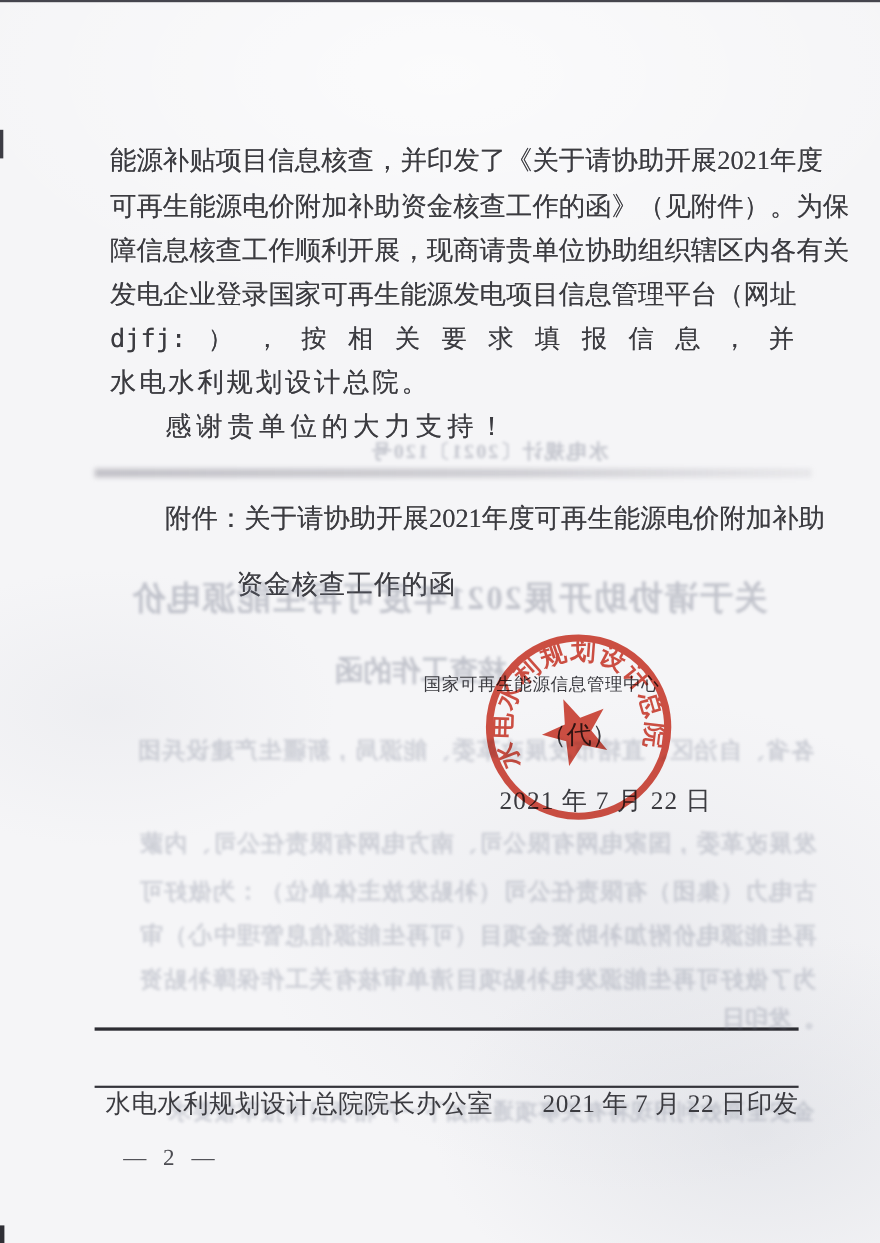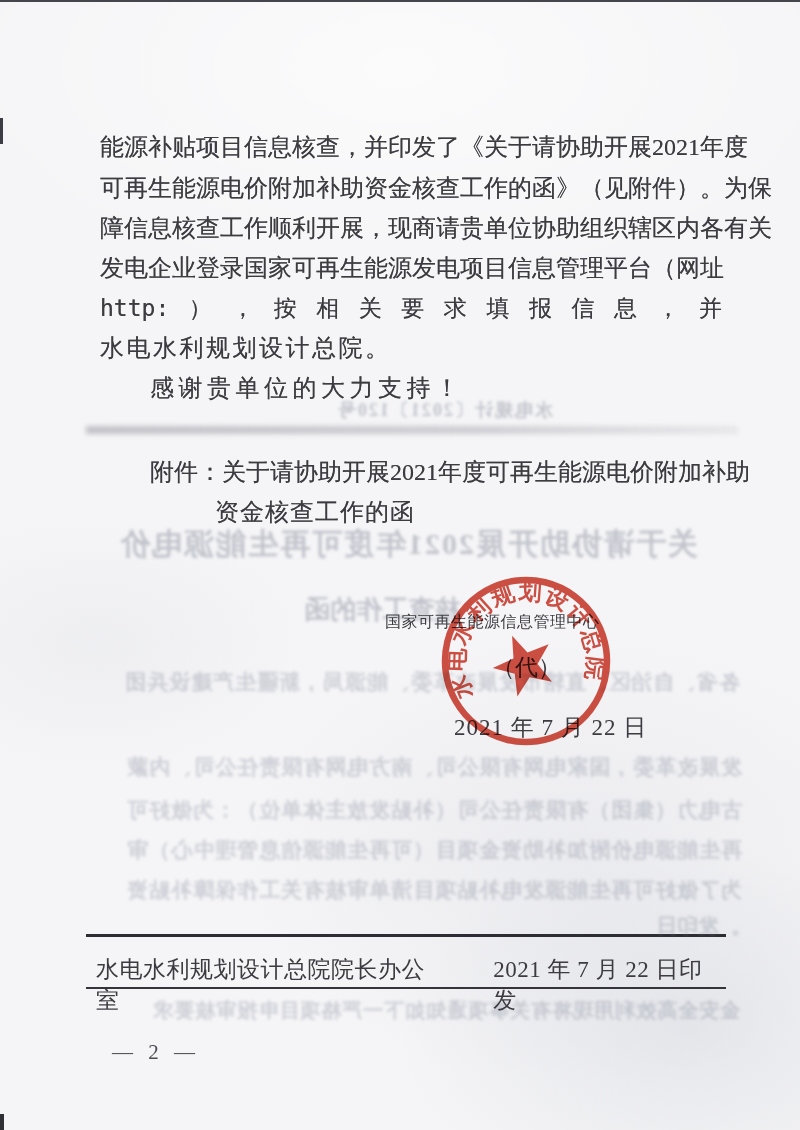--- a/index.html
+++ b/index.html
@@ -30,22 +30,22 @@
   
   .sig-org{position:absolute;left:385px;top:612px;font-size:16px;letter-spacing:.5px;white-space:nowrap;z-index:2;}
   .sig-proxy{position:absolute;left:492px;top:652px;font-size:23px;z-index:2;}
   .sig-date{position:absolute;left:454px;top:712px;font-size:23px;letter-spacing:1px;white-space:nowrap;z-index:2;}
   
   .seal{position:absolute;left:438px;top:573px;width:176px;height:176px;z-index:3;
         mix-blend-mode:multiply;filter:blur(.4px);}
   
   .rule-top{position:absolute;left:86px;top:934px;width:640px;height:3px;background:#2d2d33;}
   .rule-bottom{position:absolute;left:86px;top:987px;width:640px;height:2px;background:#34343a;}
-  .footer-row{position:absolute;left:96px;top:954px;width:630px;display:flex;
-              justify-content:flex-start;font-size:23px;letter-spacing:.5px;z-index:2;gap:45px;}
+  .footer-row{position:absolute;left:96px;top:988px;width:630px;display:flex;
+              justify-content:space-between;font-size:23px;letter-spacing:.5px;z-index:2;}
   .page-num{position:absolute;left:112px;top:1040px;font-size:21px;letter-spacing:5px;color:#4c4c52;}
   
   .band{position:absolute;left:86px;top:426px;width:652px;height:8px;filter:blur(2.5px);
         background:linear-gradient(to right, rgba(118,116,128,.40), rgba(118,116,128,.30) 60%, rgba(118,116,128,.10));}
   
   .ghost{position:absolute;transform:scaleX(-1);color:rgba(122,128,145,.32);
          filter:blur(1.4px);font-weight:bold;white-space:nowrap;overflow:hidden;z-index:1;}
   .ghost.title{color:rgba(110,116,135,.38);}
 </style>
 </head>
@@ -180,21 +180,21 @@
       <span>息</span>
       <span>管</span>
       <span>理</span>
       <span>平</span>
       <span>台</span>
       <span>（</span>
       <span>网</span>
       <span>址</span>
     </div>
   <div class="line jc mono jc-on" style="top:288px">
-      <span>http:</span>
+      <span>djfj:</span>
       <span>）</span>
       <span>，</span>
       <span>按</span>
       <span>相</span>
       <span>关</span>
       <span>要</span>
       <span>求</span>
       <span>填</span>
       <span>报</span>
       <span>信</span>
@@ -224,21 +224,21 @@
       <span>生</span>
       <span>能</span>
       <span>源</span>
       <span>电</span>
       <span>价</span>
       <span>附</span>
       <span>加</span>
       <span>补</span>
       <span>助</span>
     </div>
-  <div class="line attach2" style="top:492px">资金核查工作的函</div>
+  <div class="line attach2" style="top:512px">资金核查工作的函</div>
 
   <div class="sig-org">国家可再生能源信息管理中心</div>
   <div class="sig-proxy">（代）</div>
   <div class="sig-date">2021 年 7 月 22 日</div>
 
   <svg class="seal" viewBox="-88 -88 176 176">
     <g transform="rotate(-8)" opacity="0.88">
       <circle r="81" fill="none" stroke="#cf3a2b" stroke-width="6.5"></circle>
       <path id="sealArc" d="M -56.2 26.2 A 62 62 0 1 1 56.2 26.2" fill="none"></path>
       <text fill="#cf3a2b" font-size="23" letter-spacing="2" font-weight="bold" font-family="Liberation Serif, DejaVu Serif, serif">

